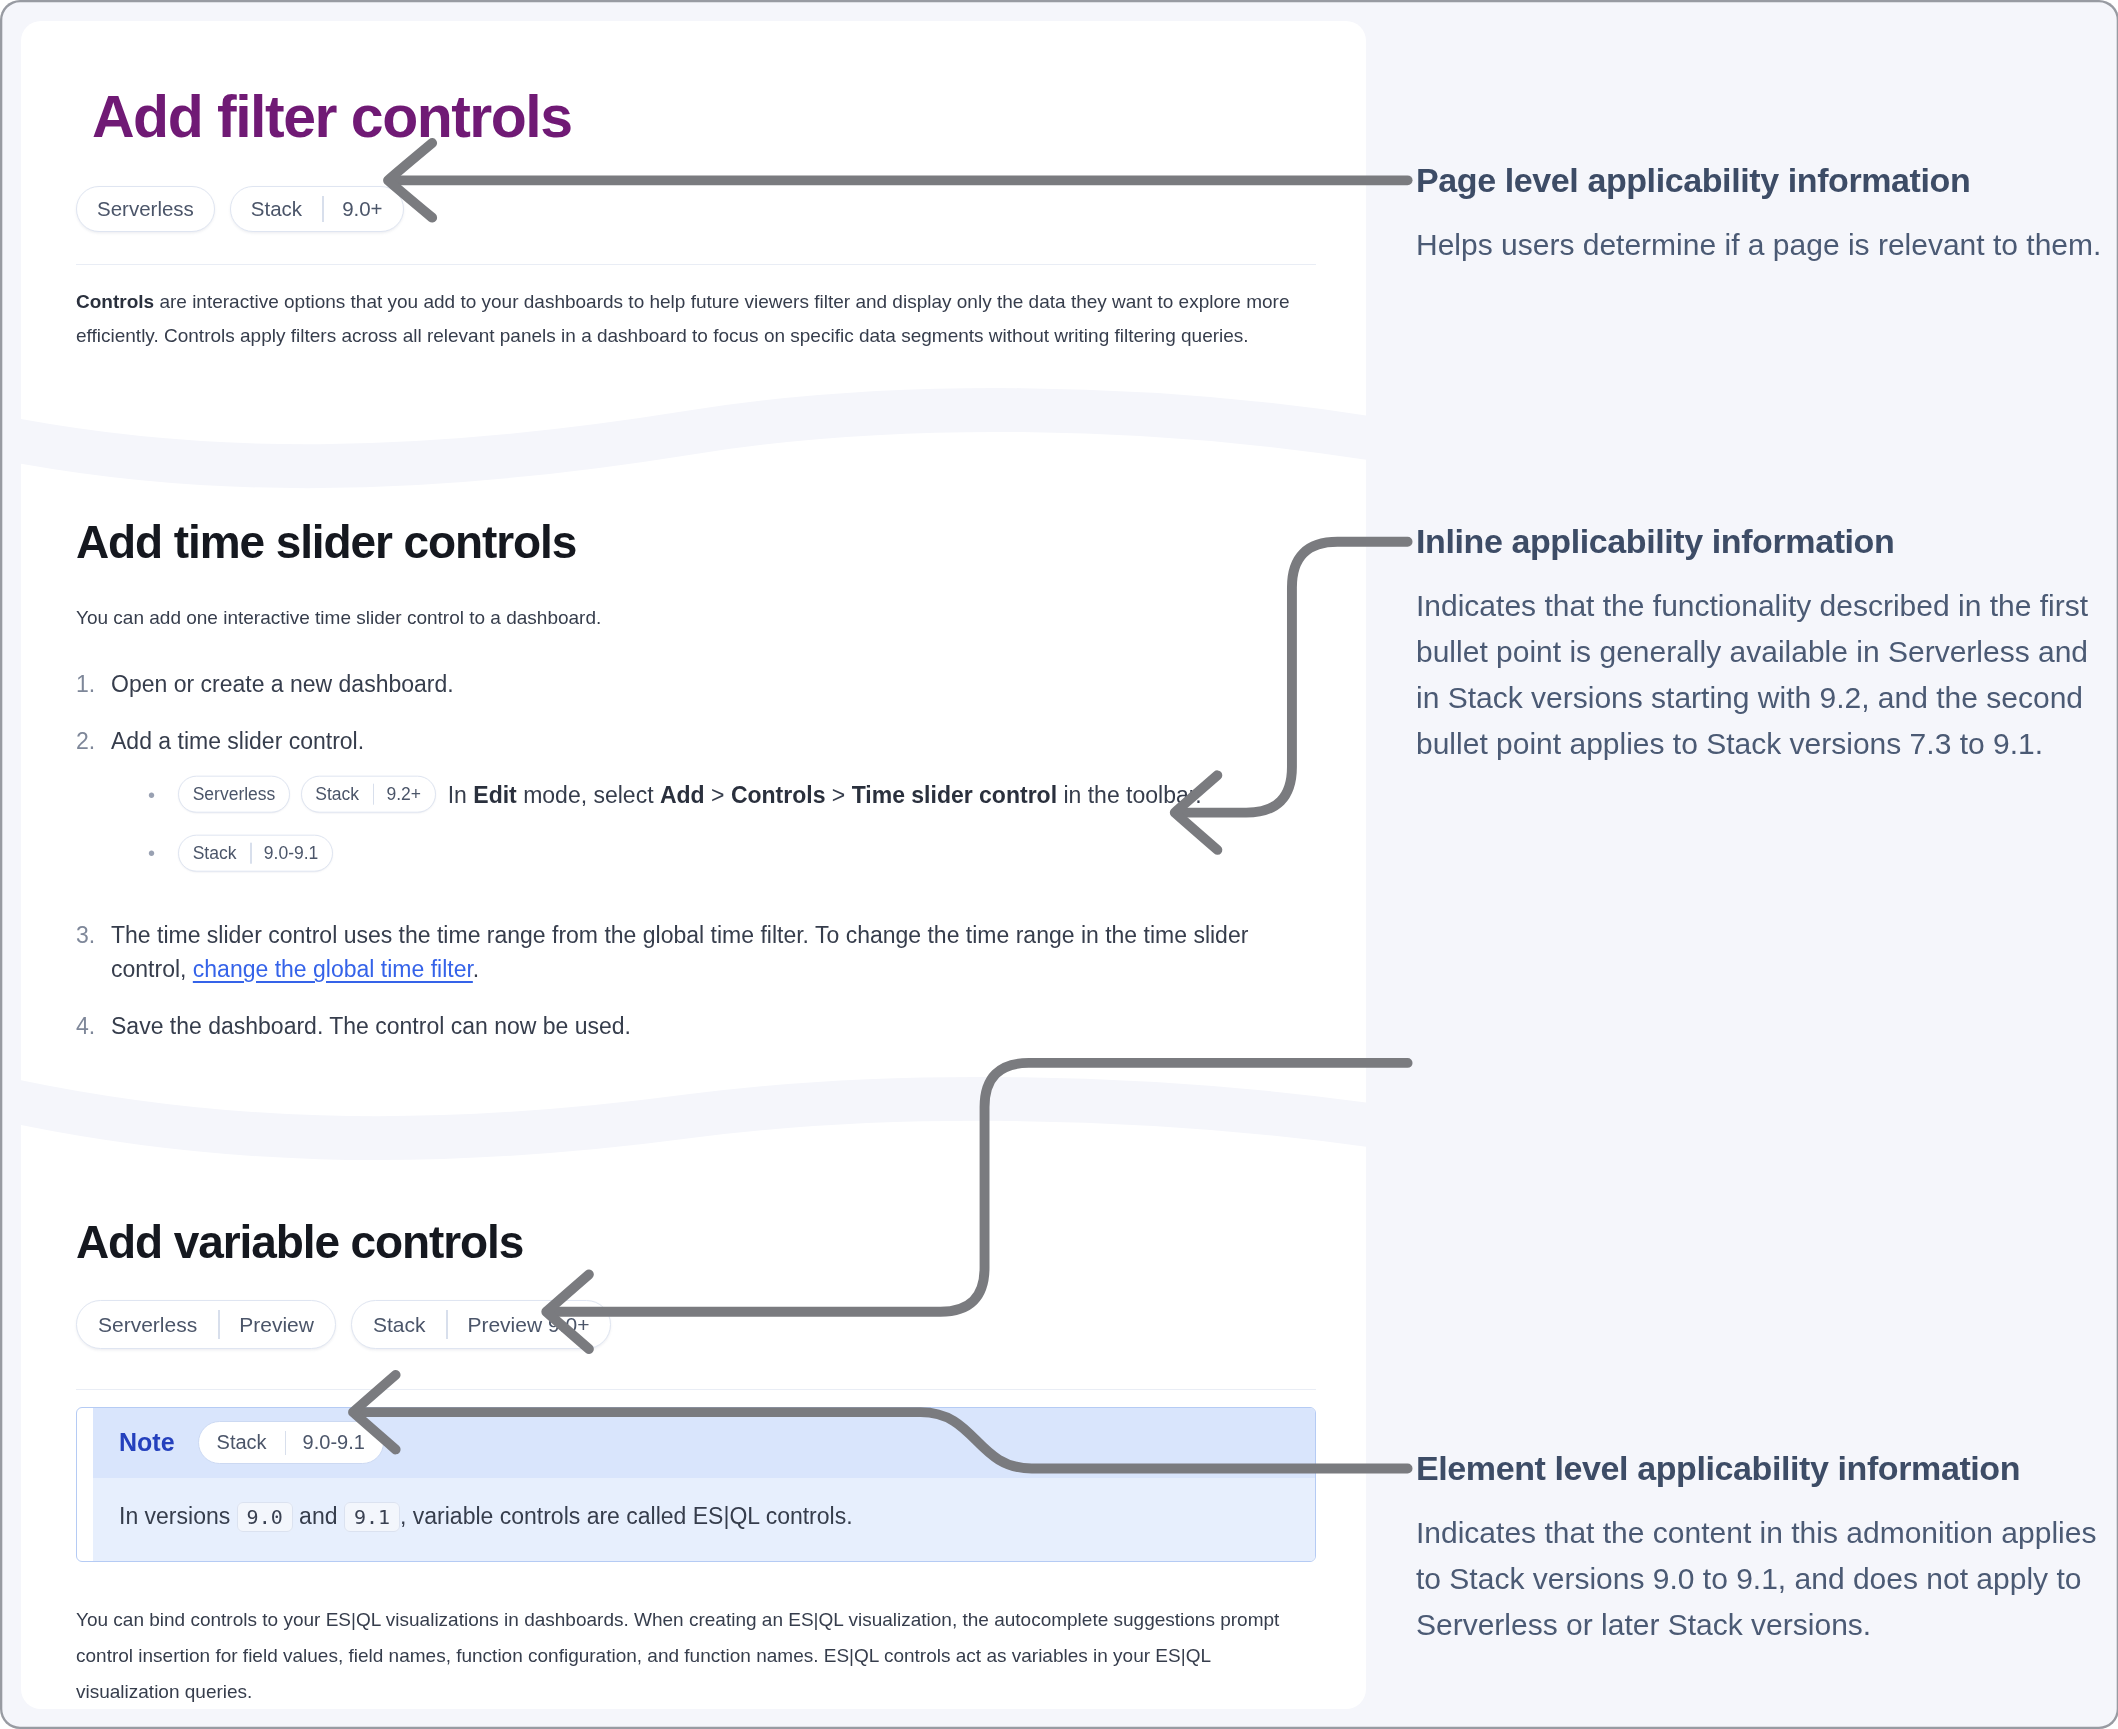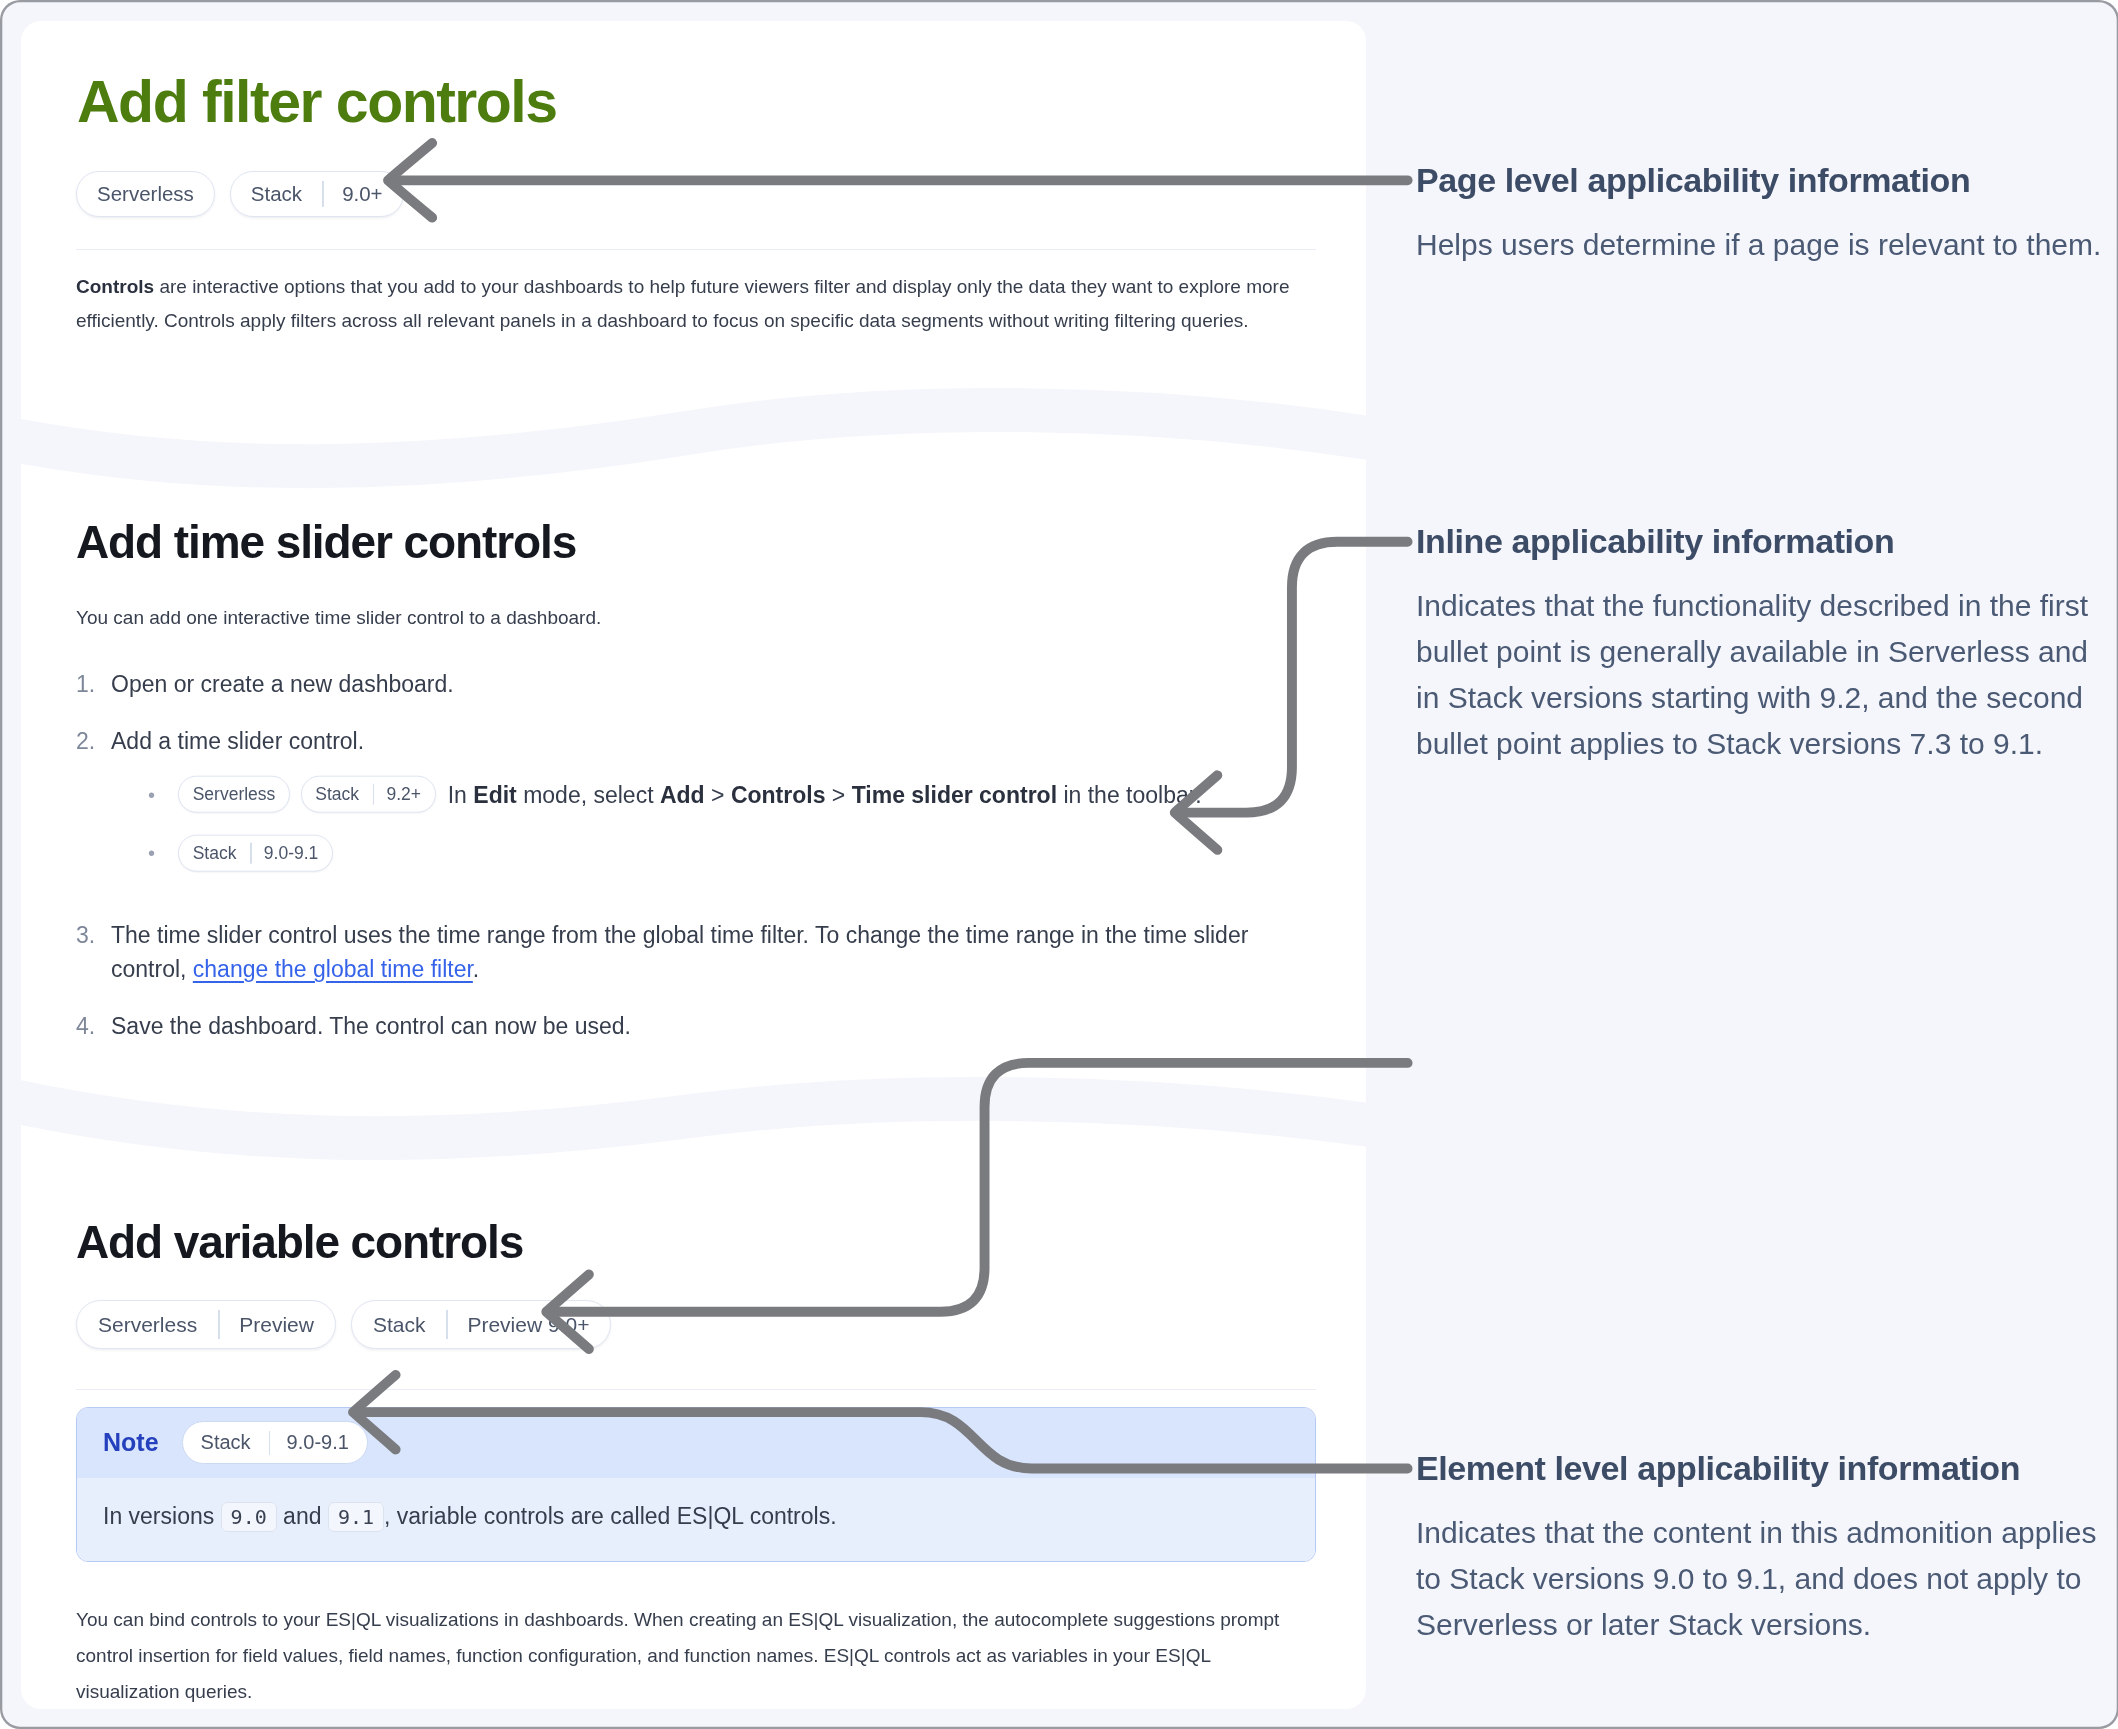--- a/index.html
+++ b/index.html
@@ -15,21 +15,21 @@
   .column{
     position:absolute;left:20.5px;top:20.5px;width:1345px;height:1688px;
     background:#ffffff;border-radius:20px;
   }
   .wave{position:absolute;left:20.5px;width:1345px;height:106px;pointer-events:none;}
   .wave path{stroke:#f5f6fb;stroke-width:58;fill:none;}
   #wave1{top:384px;}
   #wave2{top:1057px;}
 
   .content{position:absolute;color:#363d4c;}
-  .h1{font-size:59px;line-height:67px;font-weight:700;color:#4d7c0f;letter-spacing:-1.5px;margin:1px;}
+  .h1{font-size:59px;line-height:67px;font-weight:700;color:#701a75;letter-spacing:-1.5px;margin:16px;}
   .h2{font-size:46px;line-height:52px;font-weight:700;color:#15181f;letter-spacing:-1.1px;margin:0;}
   .body-text{font-size:19px;line-height:34px;color:#363d4c;margin:0;}
   .hr{border:none;border-top:1.5px solid #e9edf5;margin:0;}
 
   
   .badges{display:flex;gap:15px;align-items:center;}
   .pill{
     display:inline-flex;align-items:stretch;background:#ffffff;
     border:1.5px solid #dfe5f1;border-radius:760px;color:#4b5569;
     box-shadow:0 1.5px 2.3px rgba(95,105,135,.10);white-space:nowrap;
@@ -61,21 +61,21 @@
 
   .runs strong{font-weight:700;color:#2a303d;}
   .runs a{color:#3563e9;text-decoration:underline;text-underline-offset:3.8px;text-decoration-thickness:1.5px;}
   .runs code{
     font-family:"DejaVu Sans Mono","Liberation Mono",monospace;
     font-size:20px;background:#f3f6fc;border:1.5px solid #dbe2f0;border-radius:6px;
     padding:2.3px 9px;color:#3a4152;
   }
 
   
-  .note{border:1.5px solid #b5cbf4;border-radius:12px;overflow:hidden;margin:0;}
+  .note{border:1.5px solid #b5cbf4;border-radius:6px;overflow:hidden;margin:0;padding-left:16px;}
   .note-header{background:#d9e5fc;display:flex;align-items:center;padding:13.7px 26px;gap:23px;}
   .note-label{font-size:25px;font-weight:700;color:#2440bd;}
   .note-body{background:#e7effd;padding:21px 26px 26px 26px;font-size:23px;line-height:35px;color:#363d4c;}
 
   
   .annot{position:absolute;left:1416px;width:688px;}
   .annot h3{margin:0;font-size:34px;line-height:41px;font-weight:700;color:#3d4c66;letter-spacing:-0.4px;}
   .annot p{margin:21px 0 0 0;font-size:30px;line-height:46px;color:#4b5a74;}
 
   .arrows{position:absolute;inset:0;pointer-events:none;}

